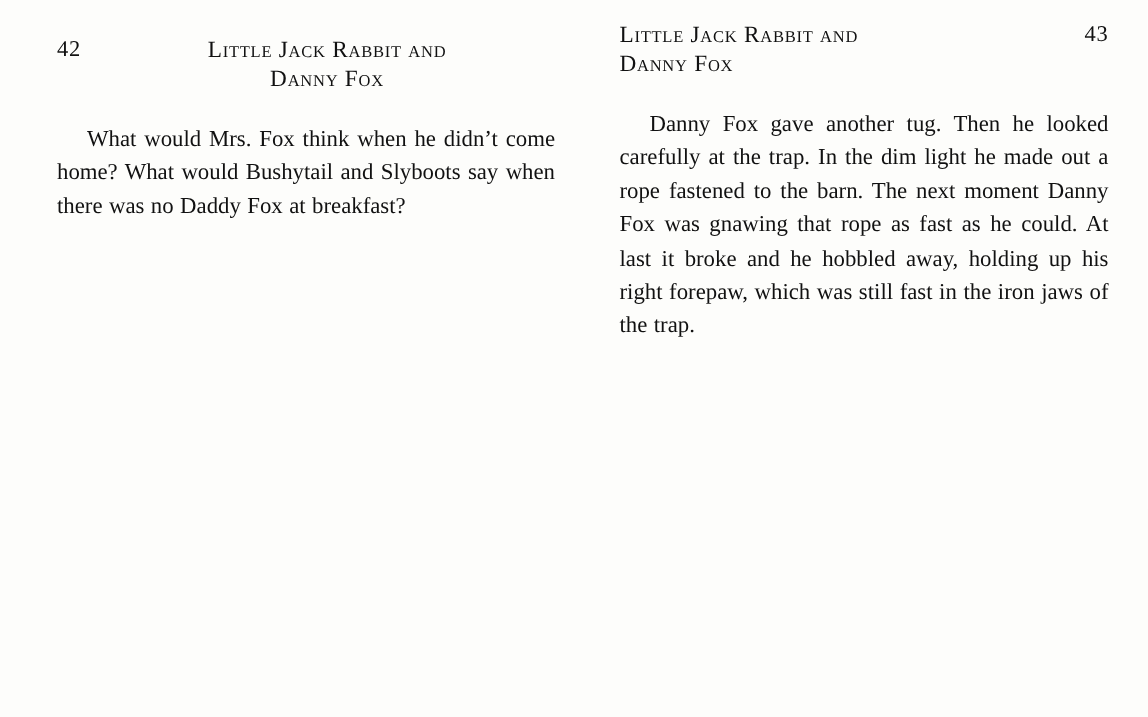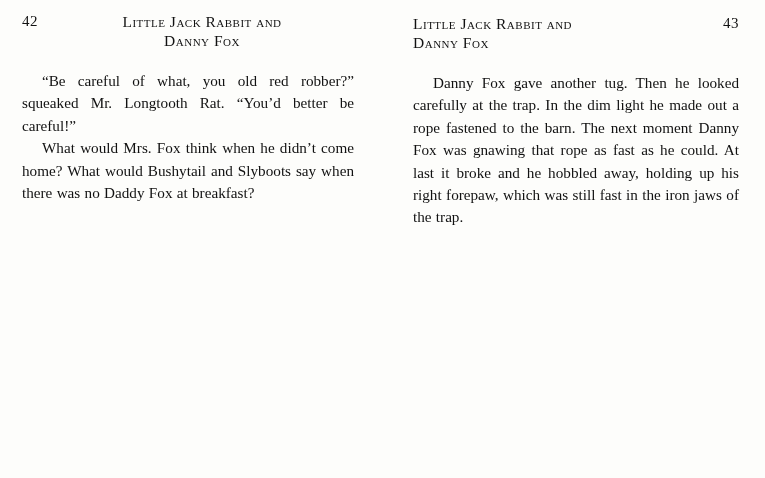--- a/index.html
+++ b/index.html
@@ -20,23 +20,23 @@
     height: 478px;
     background: #fdfdfb;
   }
   .page {
     position: absolute;
     top: 0;
     height: 478px;
     box-sizing: border-box;
   }
   .page-left {
-    left: 0;
+    left: 16px;
     width: 382px;
-    padding: 12px 28px 0 22px;
+    padding: 24px 28px 0 22px;
   }
   .page-right {
     left: 383px;
     width: 382px;
     padding: 14px 26px 0 30px;
   }
   .header {
     display: flex;
     align-items: flex-start;
     font-variant: small-caps;
@@ -101,21 +101,20 @@
 
   <div class="page page-left">
     <div class="header header-left">
       <div class="folio">42</div>
       <div class="running-title">
         <span class="title-line">Little Jack Rabbit and</span>
         <span class="title-line">Danny Fox</span>
       </div>
     </div>
     <div class="body-text">
-      <p class="first">“Be careful of what, you old red robber?” squeaked Mr. Longtooth Rat. “You’d better be careful!”</p>
       <p>What would Mrs. Fox think when he didn’t come home?  What would Bushytail and Slyboots say when there was no Daddy Fox at breakfast?</p>
     </div>
   </div>
 
   <div class="page page-right">
     <div class="header header-right">
       <div class="running-title">
         <span class="title-line">Little Jack Rabbit and</span>
         <span class="title-line">Danny Fox</span>
       </div>

